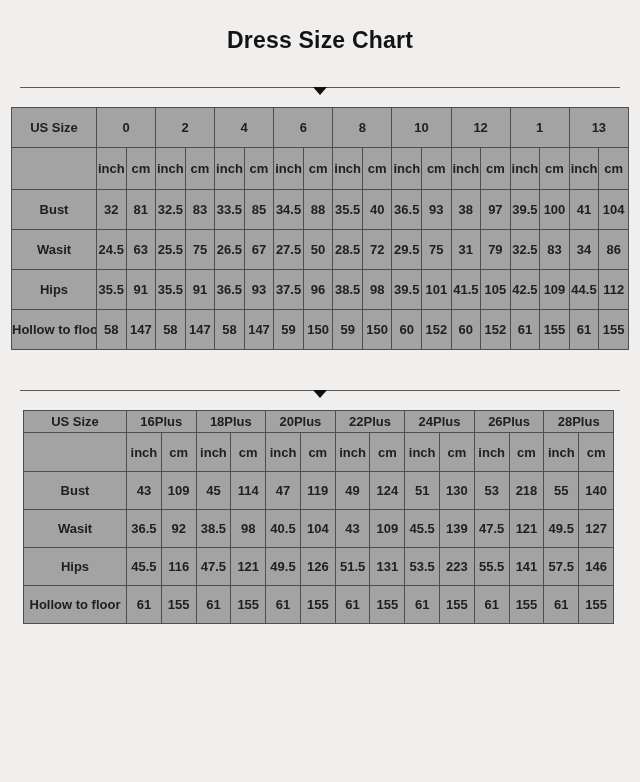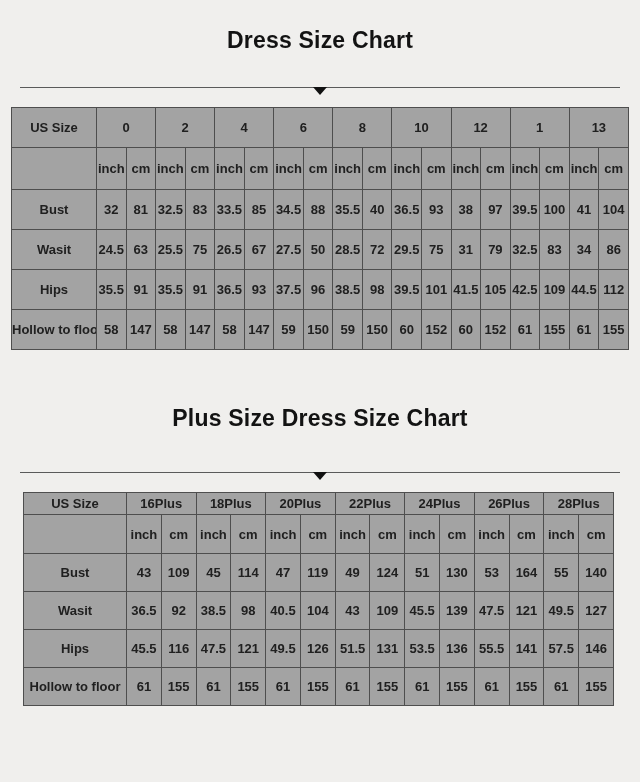--- a/index.html
+++ b/index.html
@@ -232,21 +232,20 @@
             <td>61</td>
             <td>155</td>
             <td>61</td>
             <td>155</td>
           </tr>
         </tbody>
       </table>
   </section>
 
   <section class="chart-section section-2">
-    <h1 class="chart-title">Plus Size Dress Size Chart</h1>
     <div class="divider">
       <span class="divider-arrow"></span>
     </div>
     <table class="size-table t2">
         <colgroup>
           <col class="label-col">
           <col>
           <col>
           <col>
           <col>
@@ -297,21 +296,21 @@
             <td>109</td>
             <td>45</td>
             <td>114</td>
             <td>47</td>
             <td>119</td>
             <td>49</td>
             <td>124</td>
             <td>51</td>
             <td>130</td>
             <td>53</td>
-            <td>164</td>
+            <td>218</td>
             <td>55</td>
             <td>140</td>
           </tr>
           <tr>
             <th>Wasit</th>
             <td>36.5</td>
             <td>92</td>
             <td>38.5</td>
             <td>98</td>
             <td>40.5</td>
@@ -329,21 +328,21 @@
             <th>Hips</th>
             <td>45.5</td>
             <td>116</td>
             <td>47.5</td>
             <td>121</td>
             <td>49.5</td>
             <td>126</td>
             <td>51.5</td>
             <td>131</td>
             <td>53.5</td>
-            <td>136</td>
+            <td>223</td>
             <td>55.5</td>
             <td>141</td>
             <td>57.5</td>
             <td>146</td>
           </tr>
           <tr>
             <th>Hollow to floor</th>
             <td>61</td>
             <td>155</td>
             <td>61</td>

